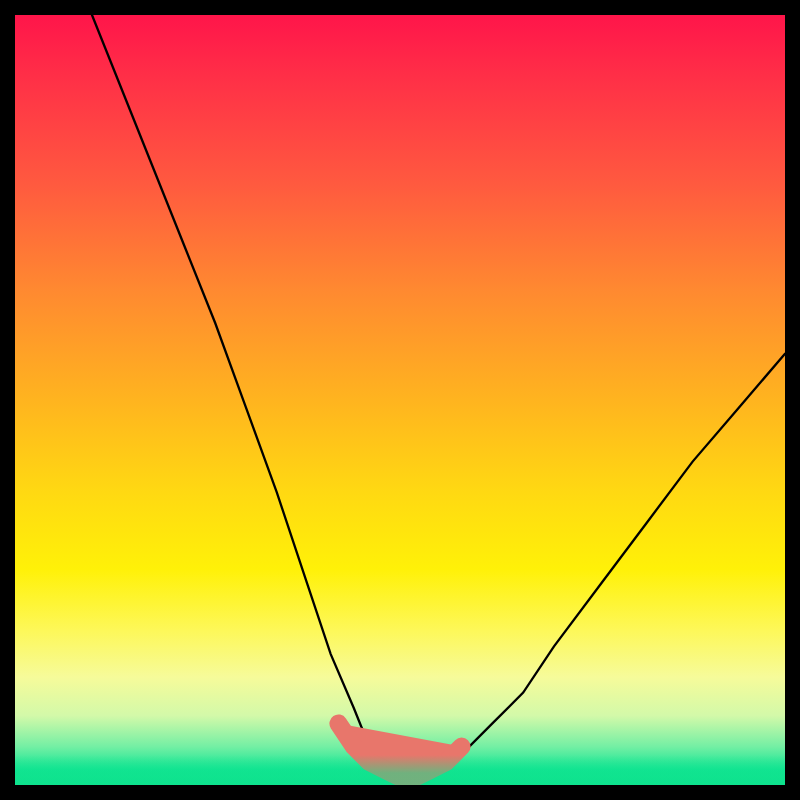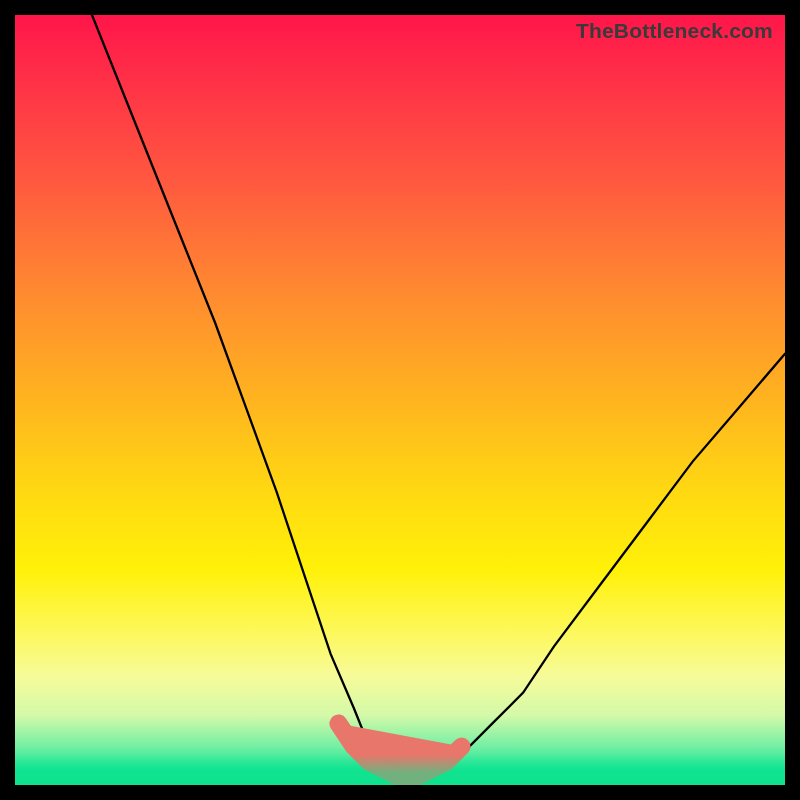--- a/index.html
+++ b/index.html
@@ -83,21 +83,20 @@
     stroke-linecap: round;
     stroke-linejoin: round;
   }
 </style>
 </head>
 <body>
 
 <div class="frame">
   <div class="plot">
 
-    <div class="watermark">TheBottleneck.com</div>
 
     <svg class="curves" viewBox="0 0 770 770" preserveAspectRatio="none">
       <path id="left-curve" class="curve" d="M77.0 0.0 L107.8 77.0 L138.6 154.0 L169.4 231.0 L200.2 308.0 L231.0 392.7 L261.8 477.4 L292.6 569.8 L315.7 639.1 L338.8 693.0 L354.2 731.5 L369.6 754.6 L385.0 770.0 "></path>
       <path id="right-curve" class="curve" d="M385.0 770.0 L408.1 762.3 L431.2 746.9 L454.3 731.5 L477.4 708.4 L508.2 677.6 L539.0 631.4 L585.2 569.8 L631.4 508.2 L677.6 446.6 L723.8 392.7 L770.0 338.8 "></path>
 
       <path id="blob-path" class="blob" d="M323.4 708.4 L338.8 731.5 L354.2 746.9 L369.6 754.6 L385.0 762.3 L400.4 762.3 L415.8 754.6 L431.2 746.9 L446.6 731.5 "></path>
     </svg>
 
     <div class="green-band"></div>
   </div>

